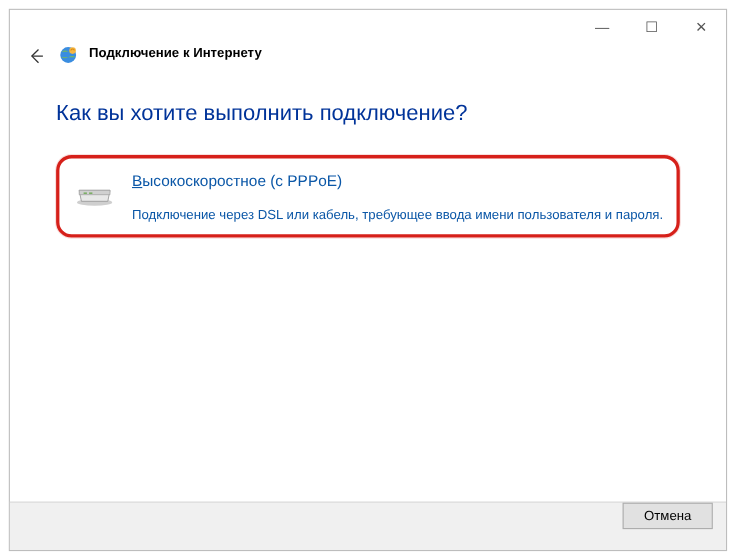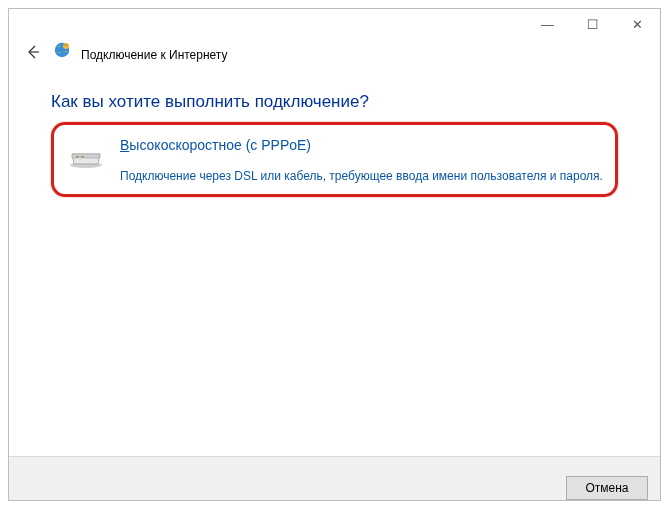--- a/index.html
+++ b/index.html
@@ -30,23 +30,24 @@
     height: 28px;
     display: flex;
     align-items: center;
     justify-content: center;
     color: #555;
     font-size: 13px;
     font-family: Arial, sans-serif;
   }
   .header {
     display: flex;
-    align-items: flex-end;
+    align-items: flex-start;
     padding: 2px 14px 10px 14px;
     gap: 10px;
+    font-weight: bold;
   }
   .back-arrow {
     width: 20px;
     height: 20px;
     display: flex;
     align-items: center;
     justify-content: center;
     color: #444;
   }
   .globe-icon {
@@ -56,22 +57,22 @@
   .header-title {
     font-size: 12px;
     color: #000;
   }
   .content {
     flex: 1;
     padding: 20px 42px 10px 42px;
   }
   .question {
     color: #003399;
-    font-size: 17px;
-    margin-bottom: 10px;
+    font-size: 20px;
+    margin-bottom: 26px;
   }
   .option {
     display: flex;
     align-items: flex-start;
     gap: 14px;
     padding: 10px 12px;
     margin-bottom: 10px;
   }
   .option.highlighted {
     border: 3px solid #d6201a;
@@ -103,21 +104,21 @@
     font-size: 12px;
     margin-top: 15px;
     line-height: 1.35;
   }
   .footer {
     height: 44px;
     border-top: 1px solid #d9d9d9;
     background: #f0f0f0;
     display: flex;
     justify-content: flex-end;
-    align-items: flex-end;
+    align-items: flex-start;
     padding-right: 12px;
   }
   .btn {
     min-width: 82px;
     height: 24px;
     border: 1px solid #adadad;
     background: #e1e1e1;
     font-size: 12px;
     color: #000;
     display: flex;

